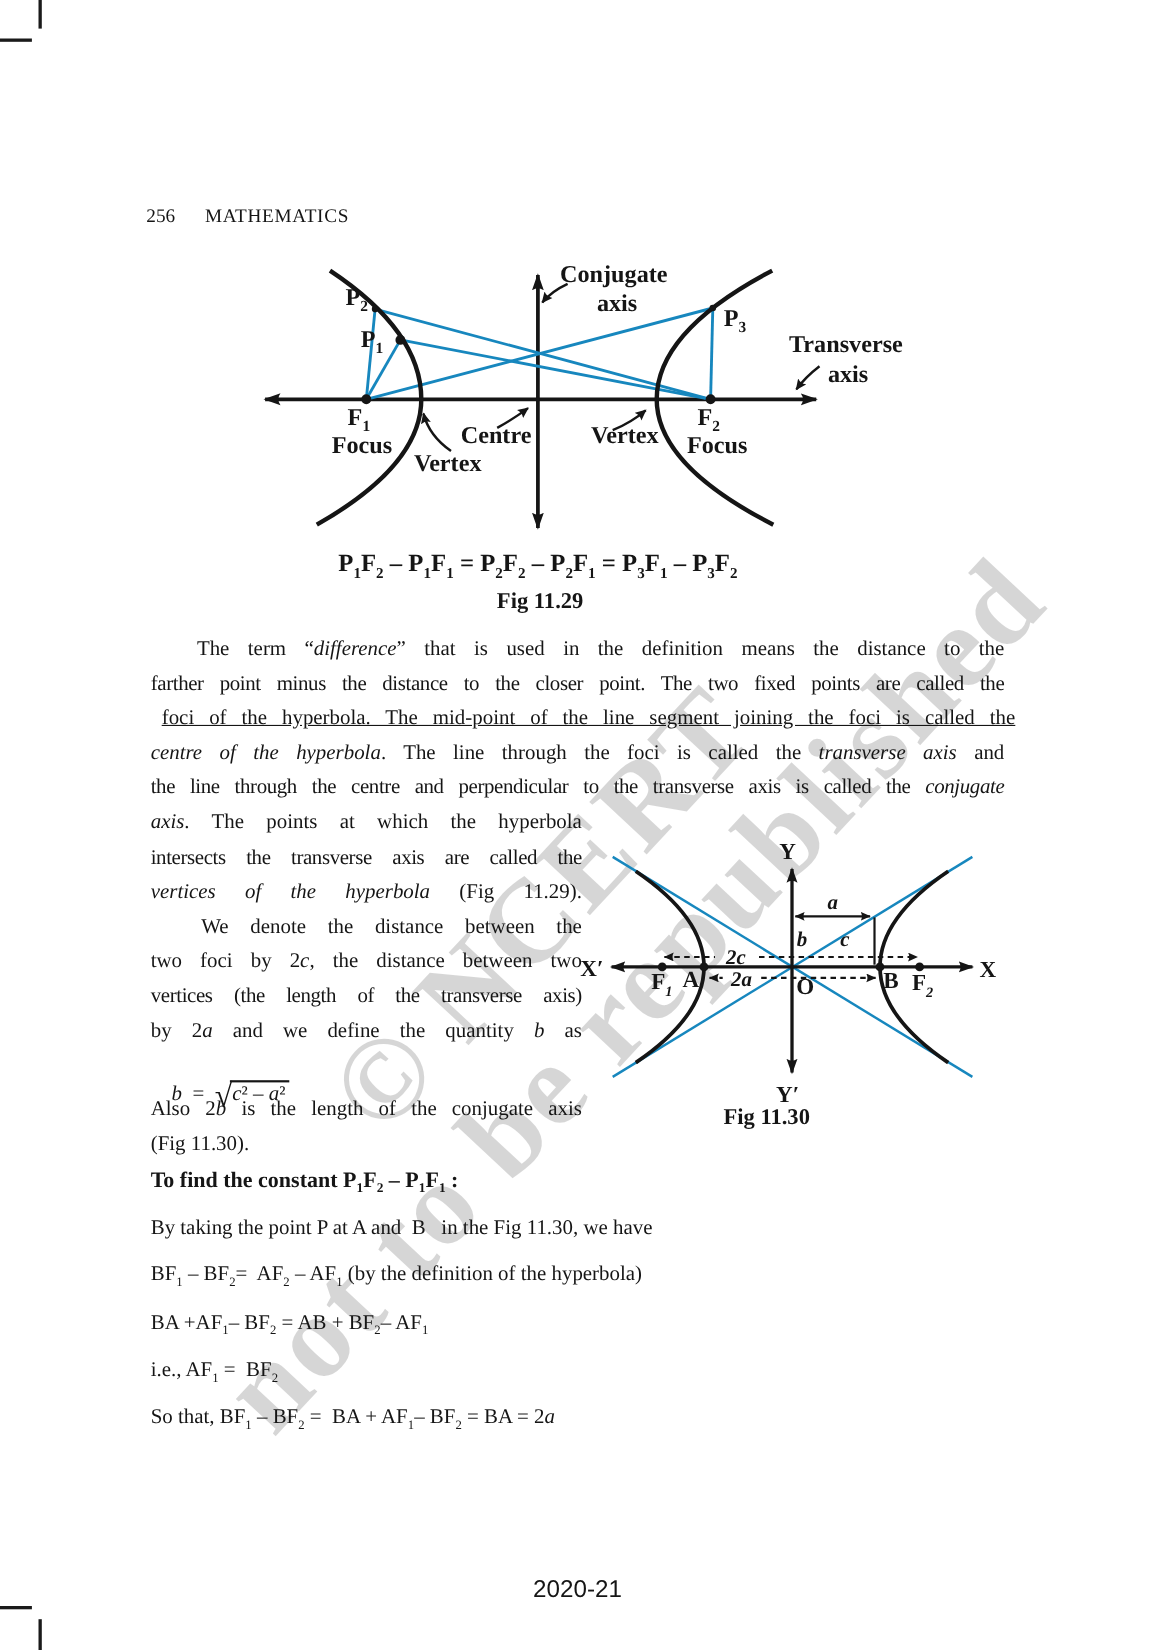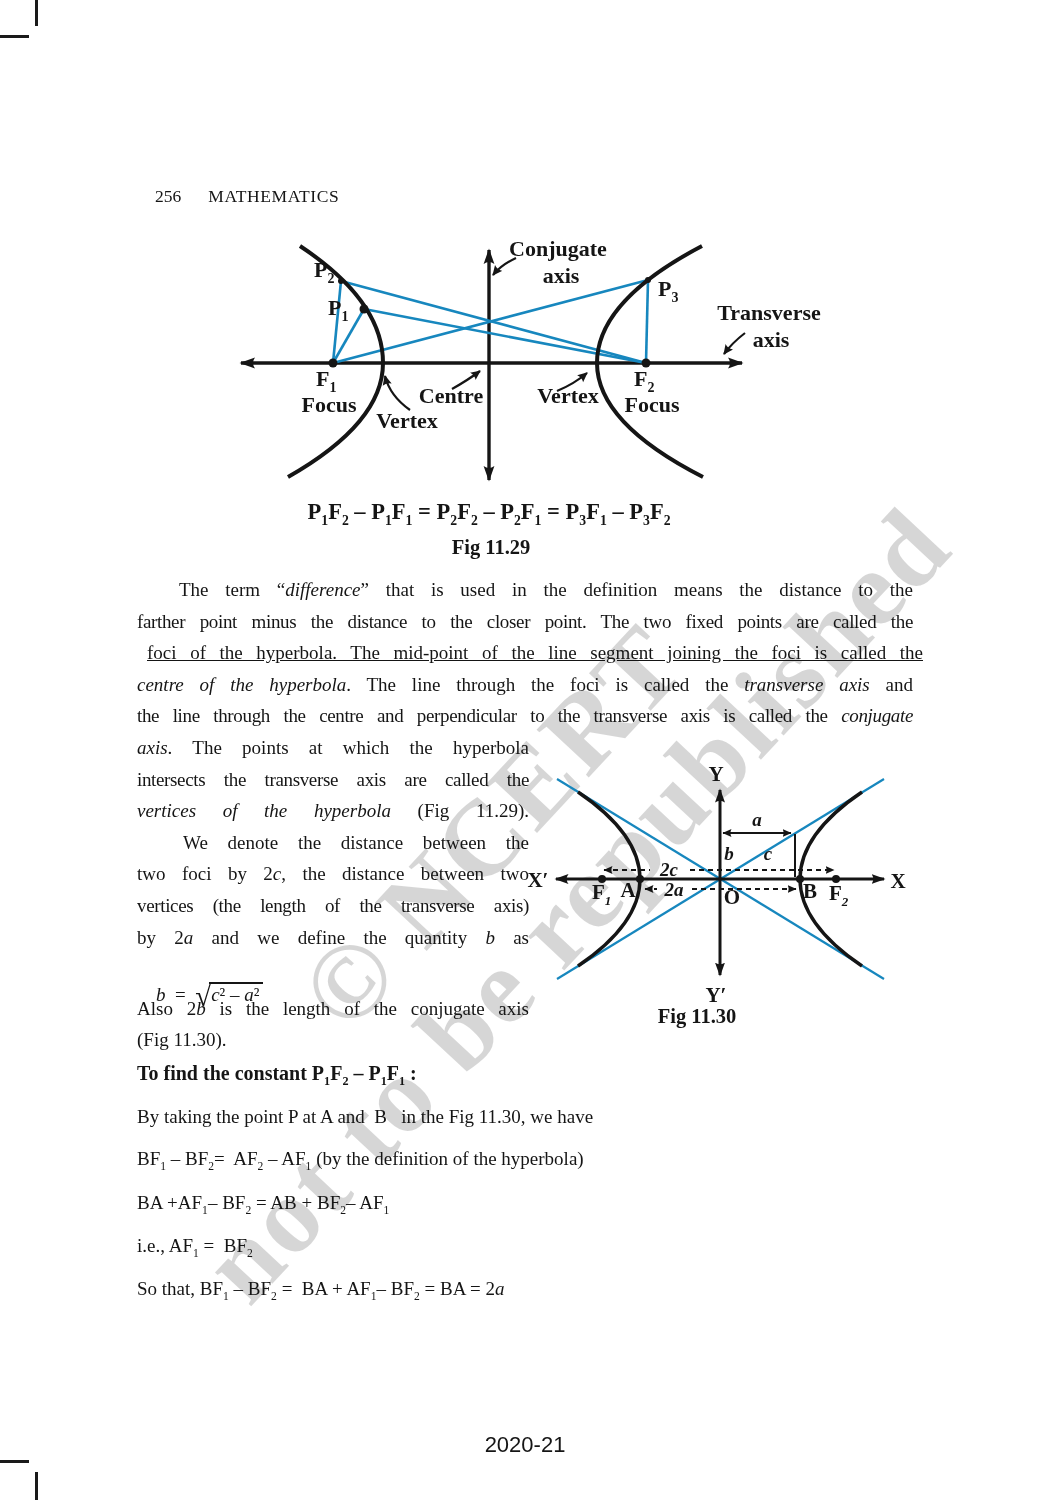--- a/index.html
+++ b/index.html
@@ -4,21 +4,21 @@
 <style>
   html,body{margin:0;padding:0;background:#fff;}
   :root{--blue:#1787be;--ink:#151515;--wm:rgba(0,0,0,0.16);}
   .page{position:relative;width:1050px;height:1500px;background:#fff;overflow:hidden;
         font-family:"Liberation Serif","DejaVu Serif",serif;color:var(--ink);}
   .crop{position:absolute;background:#1a1a1a;}
   .watermark{position:absolute;left:-165px;top:752px;width:1400px;z-index:0;
       transform:rotate(-47deg);transform-origin:50% 50%;text-align:center;
       font-weight:bold;font-size:108px;line-height:1.06;letter-spacing:3px;
       color:var(--wm);white-space:nowrap;}
-  .header{position:absolute;left:155px;top:186px;font-size:17.5px;}
+  .header{position:absolute;left:133px;top:186px;font-size:17.5px;}
   .header .subj{margin-left:27px;letter-spacing:0.6px;}
   .tline{position:absolute;font-size:19px;line-height:26px;z-index:1;}
   .just{text-align:justify;text-align-last:justify;}
   .tight{letter-spacing:-0.35px;}
   .eq{white-space:pre-wrap;}
   .heading{font-size:20px;font-weight:bold;}
   .figeq{position:absolute;left:289px;top:499px;width:400px;text-align:center;
       font-weight:bold;font-size:22.5px;z-index:1;}
   .cap{position:absolute;width:200px;text-align:center;font-weight:bold;font-size:20.5px;z-index:1;}
   sub{font-size:61%;position:relative;top:.42em;vertical-align:baseline;line-height:0;}

